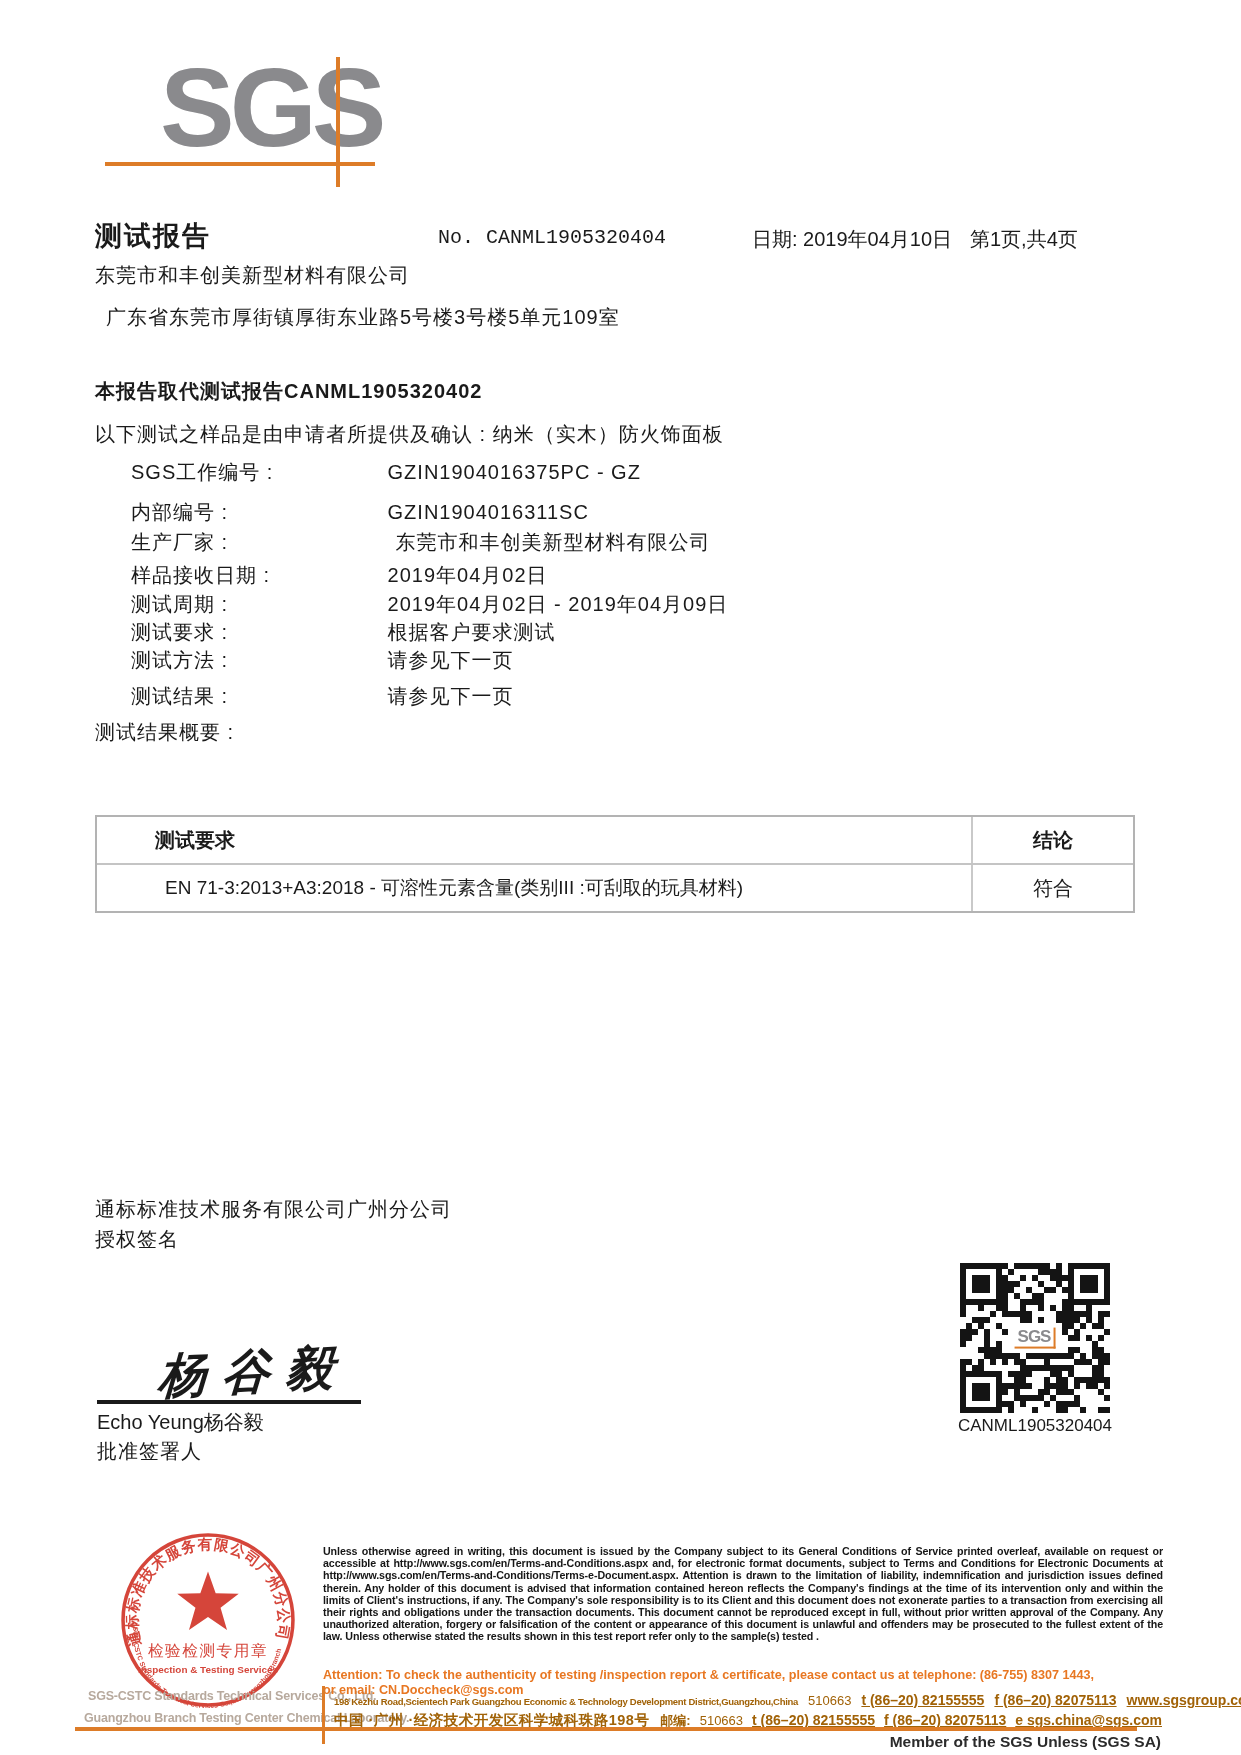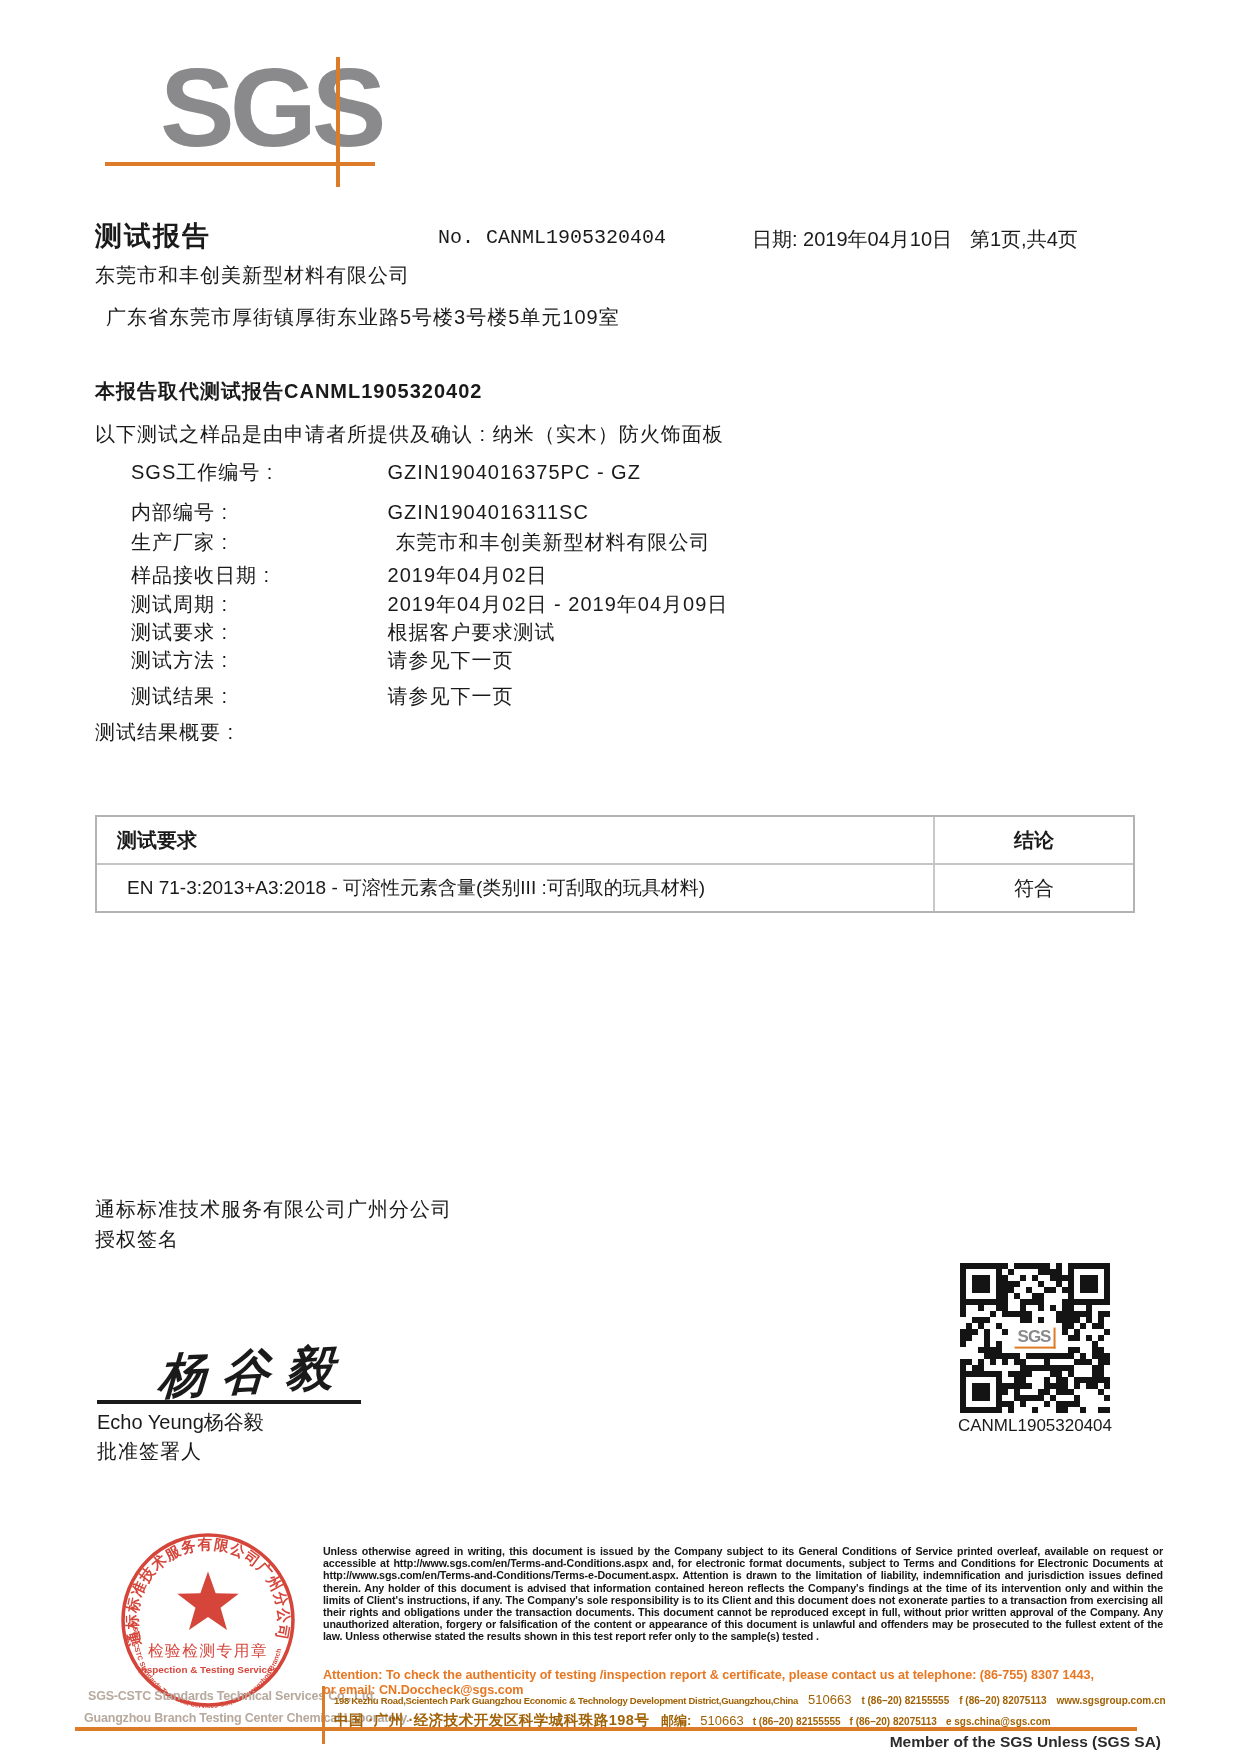--- a/index.html
+++ b/index.html
@@ -20,21 +20,21 @@
   .bold { font-weight:bold; }
 
   .field-row { position:absolute; left:95px; width:900px; font-size:20px; letter-spacing:1px;margin-left:36px; }
   .field-row .lbl { display:inline-block; width:250px; }
   .field-row .val { display:inline-block; }
 
   
   .results-table { position:absolute; left:95px; top:815px; width:1040px; border:2px solid #b3b3b3; }
   .tr { display:grid; grid-template-columns:836px 1fr; }
   .tr.head { border-bottom:2px solid #c4c4c4; }
-  .td, .th { padding:10px 0 9px 20px; font-size:20px; }
+  .td, .th { padding:10px 0 9px 20px; font-size:20px;margin-left:38px; }
   .th { font-weight:bold; }
   .td.c1 { padding-left:30px; font-size:19px; }
   .c2 { border-left:2px solid #c9c9c9; text-align:center; padding-left:0; }
 
   
   .handwriting { font-size:48px; font-weight:600; font-style:italic; letter-spacing:16px; transform:rotate(-3deg) skewX(-6deg); white-space:nowrap; }
   .sig-line { background:#1a1a1a; }
 
   
   .qr-box { position:absolute; left:960px; top:1263px; width:150px; height:150px; background:#fff; }
@@ -45,21 +45,21 @@
   
   .stamp { position:absolute; left:119px; top:1531px; width:178px; height:178px; opacity:.93; }
   .gray-co { color:#b7a99d; font-size:12.5px; font-weight:bold; letter-spacing:-0.2px; white-space:nowrap; }
 
   
   .legal { position:absolute; left:323px; top:1545px; width:840px; font-size:10.7px; line-height:12.2px; font-weight:bold; color:#161616; text-align:justify; letter-spacing:-0.1px; }
   .attention { position:absolute; left:323px; width:860px; color:#e87722; font-weight:bold; font-size:12.6px; line-height:15px; }
   .addr-row { position:absolute; left:334px; width:828px; white-space:nowrap; display:flex; align-items:baseline; color:#a16207; }
   .addr-en { font-size:9.5px; font-weight:bold; letter-spacing:-0.3px; }
   .addr-cn { font-size:14.5px; font-weight:bold; letter-spacing:0.5px; }
-  .addr-sm { font-size:10px; font-weight:bold; }
+  .addr-sm { font-size:14px; font-weight:bold;text-decoration:underline; }
   .addr-num { font-size:13px; }
   .member { position:absolute; right:80px; top:1733px; font-size:15.5px; font-weight:bold; color:#2b2b2b; }
 </style>
 </head>
 <body>
 
 <div class="page">
 
   <div class="abs logo-text" style="left:160px; top:52px;">SGS</div>
   <div class="abs o-line" style="left:105px; top:162px; width:270px; height:4px;"></div>

